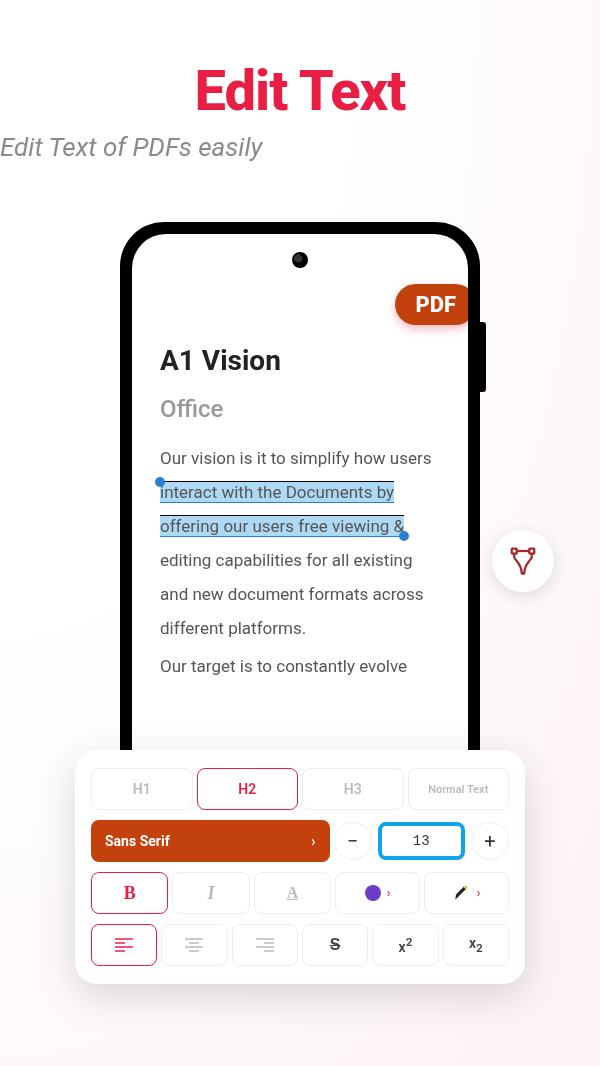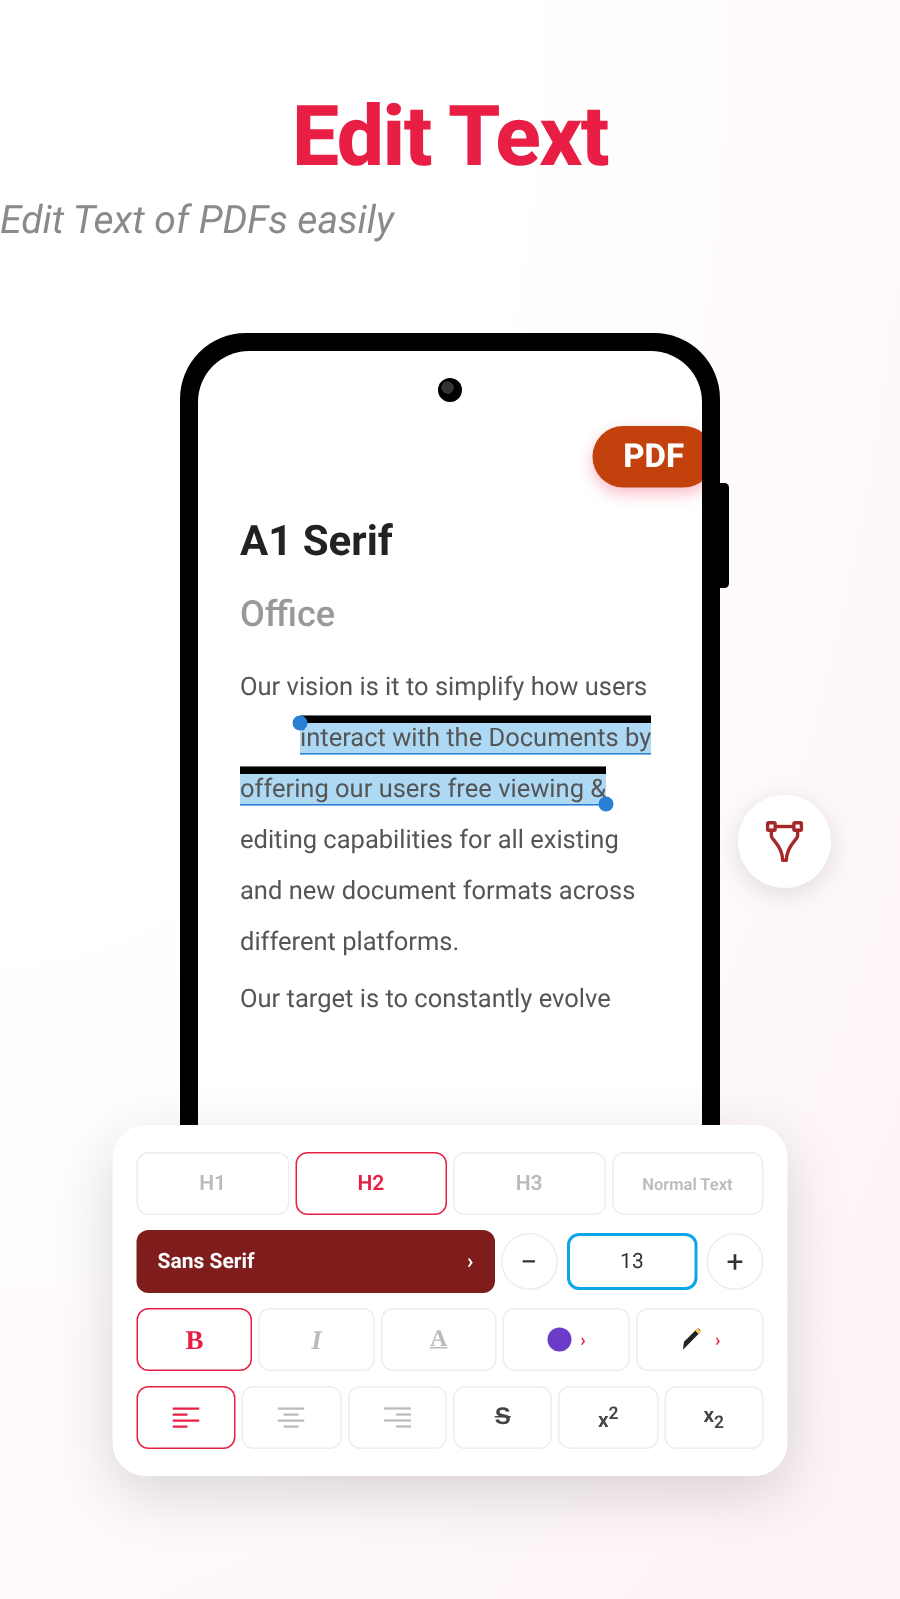--- a/index.html
+++ b/index.html
@@ -96,24 +96,23 @@
   .doc-body {
     font-size: 17px;
     color: #555;
     margin-top: 18px;
     line-height: 2.0;
   }
   .highlight {
     position: relative;
     display: inline;
     background: #aed9f5;
-    border-top: 5px solid #000000;
+    border-top: 1px solid #000000;
     border-bottom: 1px solid #2a7fd4;
     line-height: 2.0;
-    margin-left: 40px;
   }
   .handle {
     position: absolute;
     width: 10px;
     height: 10px;
     background: #2a7fd4;
     border-radius: 50%;
   }
   .handle.start { top: -5px; left: -5px; }
   .handle.end { bottom: -5px; right: -5px; }
@@ -164,21 +163,21 @@
     font-weight: 600;
     position: relative;
   }
   .btn.small-text { font-size: 11px; }
   .btn.active-outline {
     border-color: #e91e45;
     color: #e91e45;
   }
   .font-dropdown {
     flex: 1.2;
-    background: #7f1d1d;
+    background: #c2410c;
     color: #fff;
     border-radius: 8px;
     display: flex;
     align-items: center;
     padding: 0 14px;
     font-weight: 700;
     font-size: 14px;
     height: 42px;
     justify-content: space-between;
   }
@@ -196,27 +195,28 @@
     border-radius: 50%;
     display: flex;
     align-items: center;
     justify-content: center;
     font-size: 20px;
     color: #333;
   }
   .step-val {
     flex: 1;
     height: 38px;
-    border: 2px solid #0ea5e9;
+    border: 4px solid #0ea5e9;
     border-radius: 8px;
     display: flex;
     align-items: center;
     justify-content: center;
     font-size: 14px;
     color: #333;
+    font-family: Liberation Mono, monospace;
   }
   .bold-b { font-weight: 800; color: #e91e45; font-family: serif; font-size: 18px;}
   .italic-i { font-style: italic; font-family: serif; font-size: 18px;}
   .underline-a { text-decoration: underline; font-family: serif; font-size: 16px;}
   .color-dot {
     width: 16px; height: 16px; border-radius: 50%;
     background: #6a3cc9;
   }
   .chev { color: #e91e45; font-size: 12px; margin-left: 6px;}
   .align-lines, .strike, .sup, .sub { color: #666; }
@@ -226,21 +226,21 @@
 <body>
 
 <div class="title">Edit Text</div>
 <div class="subtitle">Edit Text of PDFs easily</div>
 
 <div class="phone">
   <div class="screen">
     <div class="camera"></div>
     <div class="pdf-badge">PDF</div>
     <div class="doc">
-      <div class="doc-title">A1 Serif</div>
+      <div class="doc-title">A1 Vision</div>
       <div class="doc-sub">Office</div>
       <div class="doc-body">
         <span>Our vision is it to simplify how users </span><span class="highlight"><span class="handle start"></span><span>interact with the Documents by offering our users free viewing &amp; </span><span class="handle end"></span></span><span>editing capabilities for all existing and new document formats across different platforms.</span>
         <div style="height:4px"></div>
         <span>Our target is to constantly evolve</span>
       </div>
     </div>
   </div>
 </div>
 

